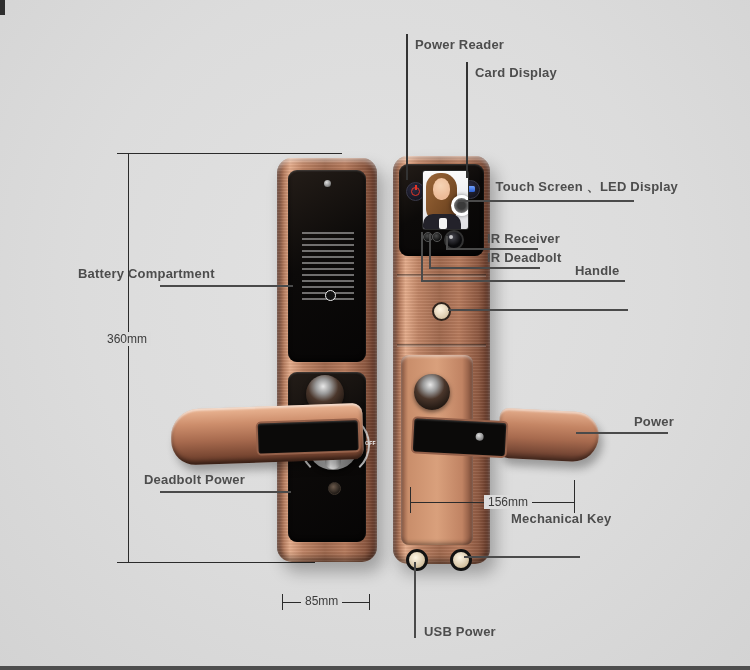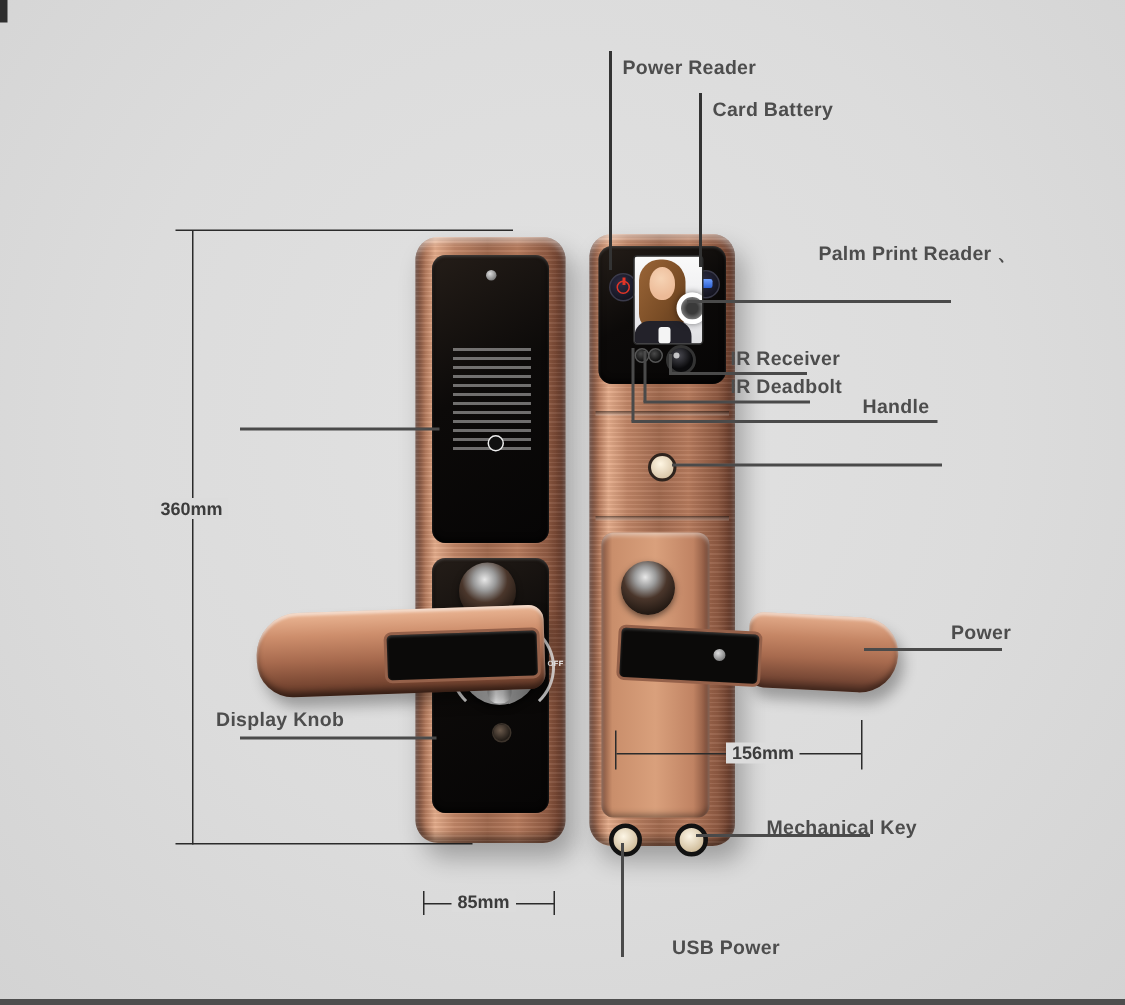--- a/index.html
+++ b/index.html
@@ -1,21 +1,21 @@
 <!DOCTYPE html>
 <html><head>
 <meta charset="utf-8">
 <style>
   html,body{margin:0;padding:0;}
   body{font-family:"Liberation Sans", sans-serif;}
   #stage{position:relative;width:750px;height:670px;overflow:hidden;
          background:radial-gradient(ellipse at 50% 42%, #e2e2e2 0%, #dcdcdc 55%, #d3d3d3 100%);}
   
   .lbl{position:absolute;font-size:13px;font-weight:bold;color:#4d4d4d;white-space:nowrap;letter-spacing:.2px;}
-  .dim{position:absolute;font-size:12px;font-weight:bold;color:#3c3c3c;background:#dcdcdc;padding:0 4px;white-space:nowrap;}
+  .dim{position:absolute;font-size:12px;font-weight:normal;color:#3c3c3c;background:#dcdcdc;padding:0 4px;white-space:nowrap;}
   
   .hline{position:absolute;height:2px;background:#4a4a4a;}
   .vline{position:absolute;width:2px;background:#4a4a4a;}
   .dimh{position:absolute;height:1px;background:#2b2b2b;}
   .dimv{position:absolute;width:1px;background:#2b2b2b;}
   
   .lock{position:absolute;border-radius:15px;
         background:linear-gradient(90deg,#6e4130 0%,#b97f61 7%,#e5ad8c 13%,#c18667 26%,#a16a4f 48%,#b87c5e 68%,#8f5a42 88%,#5f3526 100%);
         box-shadow:inset 0 3px 4px rgba(255,255,255,.5), inset 0 -4px 6px rgba(0,0,0,.45), 6px 10px 16px rgba(0,0,0,.28);}
   .brush{position:absolute;inset:0;border-radius:15px;pointer-events:none;
@@ -184,28 +184,29 @@
 
   <div class="dimh" style="left:282px;top:602px;width:88px;"></div>
   <div class="dimv" style="left:282px;top:594px;height:16px;"></div>
   <div class="dimv" style="left:369px;top:594px;height:16px;"></div>
 
   <div class="dimh" style="left:411px;top:502px;width:163px;"></div>
   <div class="dimv" style="left:410px;top:487px;height:26px;"></div>
   <div class="dimv" style="left:574px;top:480px;height:33px;"></div>
 
   <div class="lbl" style="left:415px;top:37px;">Power Reader</div>
-  <div class="lbl" style="left:475px;top:65px;">Card Battery</div>
-  <div class="lbl" style="left:478px;top:160px;width:200px;text-align:right;">Palm Print Reader 、</div>
+  <div class="lbl" style="left:475px;top:65px;">Card Display</div>
+  <div class="lbl" style="left:478px;top:178px;width:200px;text-align:right;">Touch Screen 、LED Display</div>
   <div class="lbl" style="left:487px;top:231px;">IR Receiver</div>
   <div class="lbl" style="left:487px;top:250px;">IR Deadbolt</div>
   <div class="lbl" style="left:575px;top:263px;">Handle</div>
+  <div class="lbl" style="left:78px;top:266px;">Battery Compartment</div>
   <div class="lbl" style="left:634px;top:414px;">Power</div>
-  <div class="lbl" style="left:144px;top:472px;">Display Knob</div>
-  <div class="lbl" style="left:511px;top:544px;">Mechanical Key</div>
-  <div class="lbl" style="left:424px;top:624px;margin-left:24px;">USB Power</div>
+  <div class="lbl" style="left:144px;top:472px;">Deadbolt Power</div>
+  <div class="lbl" style="left:511px;top:511px;">Mechanical Key</div>
+  <div class="lbl" style="left:424px;top:624px;">USB Power</div>
 
   <div class="dim" style="left:103px;top:332px;">360mm</div>
   <div class="dim" style="left:301px;top:594px;">85mm</div>
   <div class="dim" style="left:484px;top:495px;">156mm</div>
 
   <div class="bottom-strip"></div>
 </div>
 
 </body></html>

